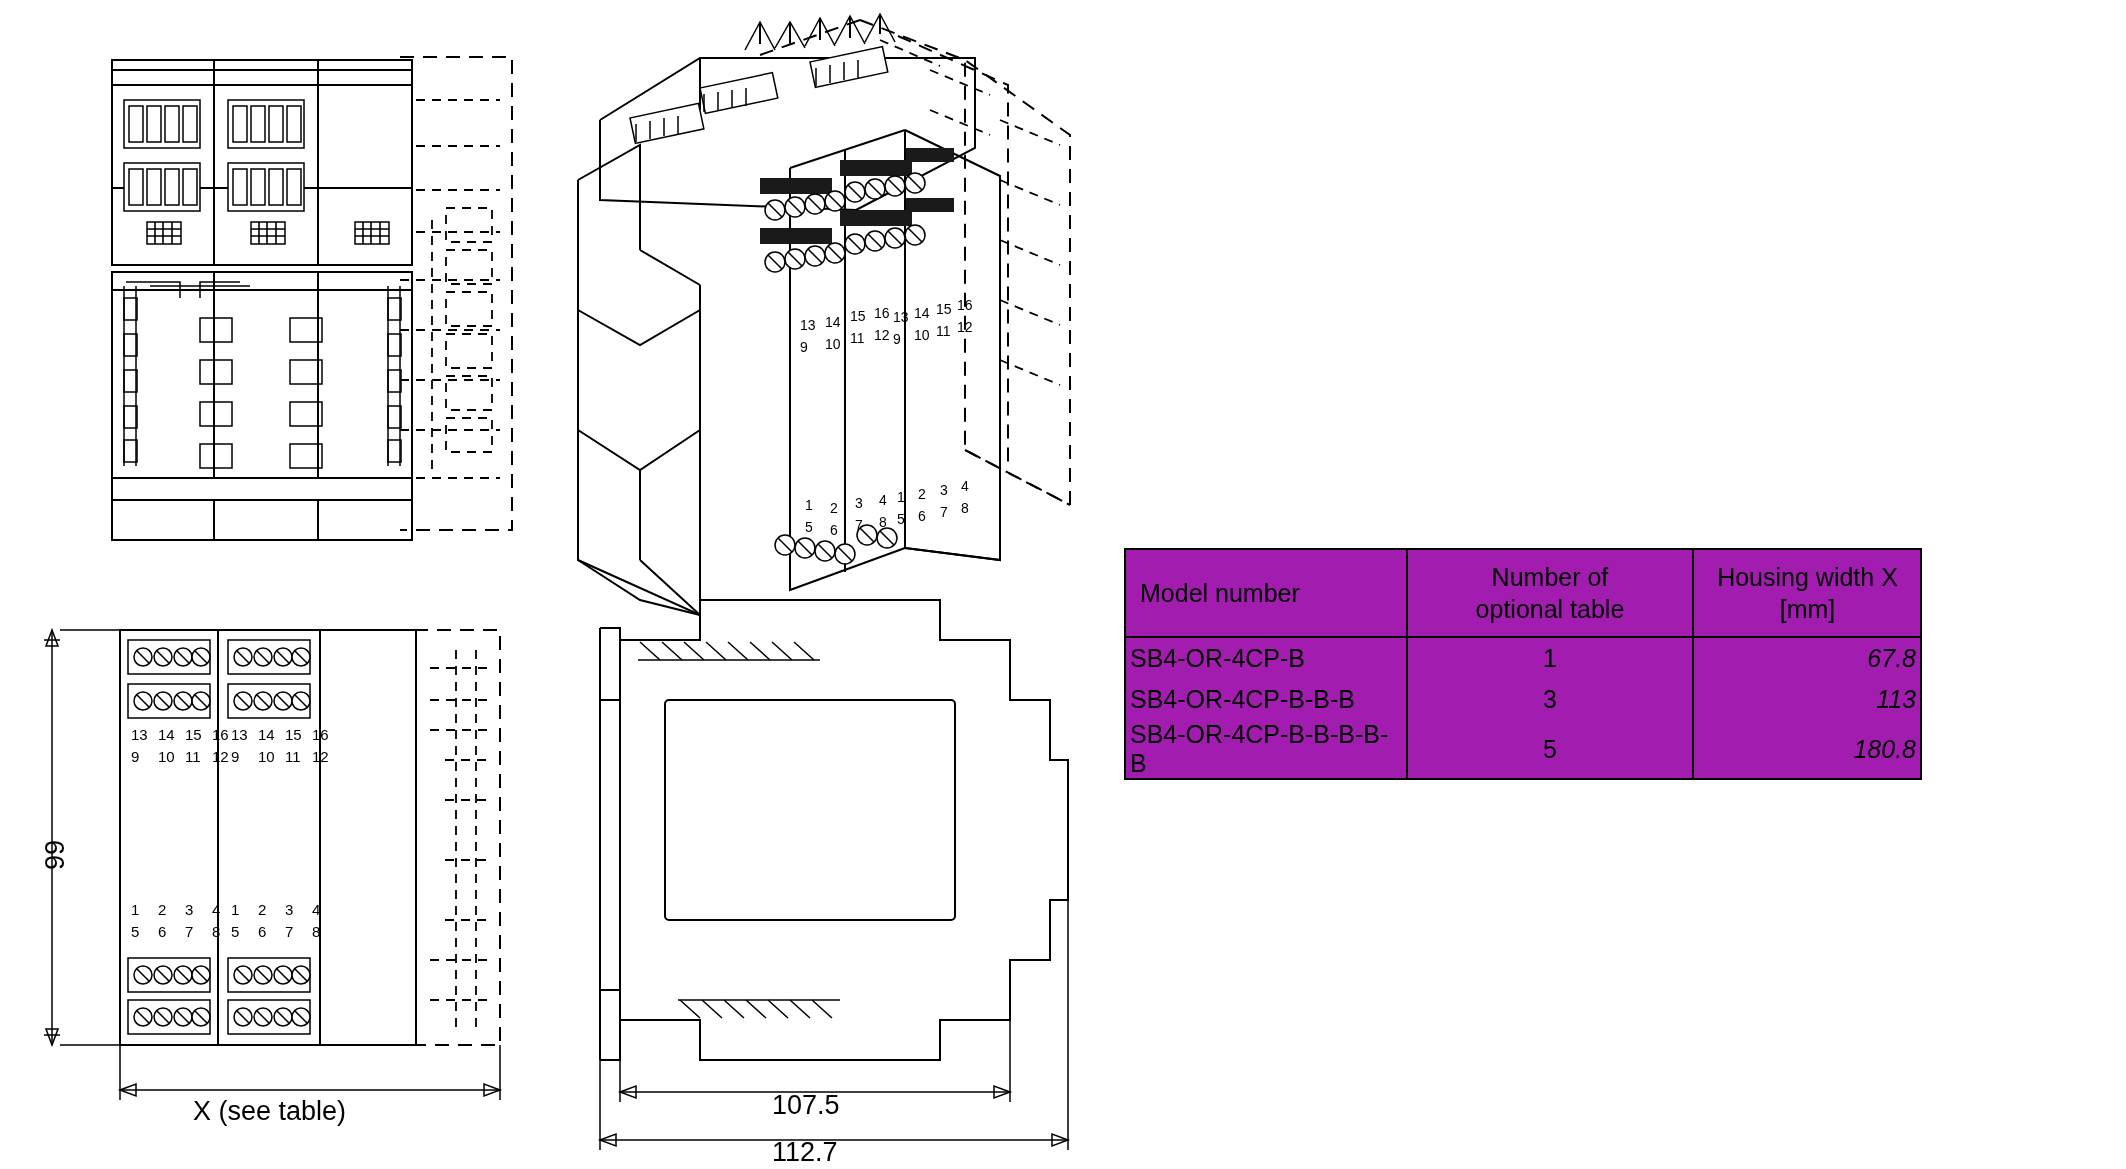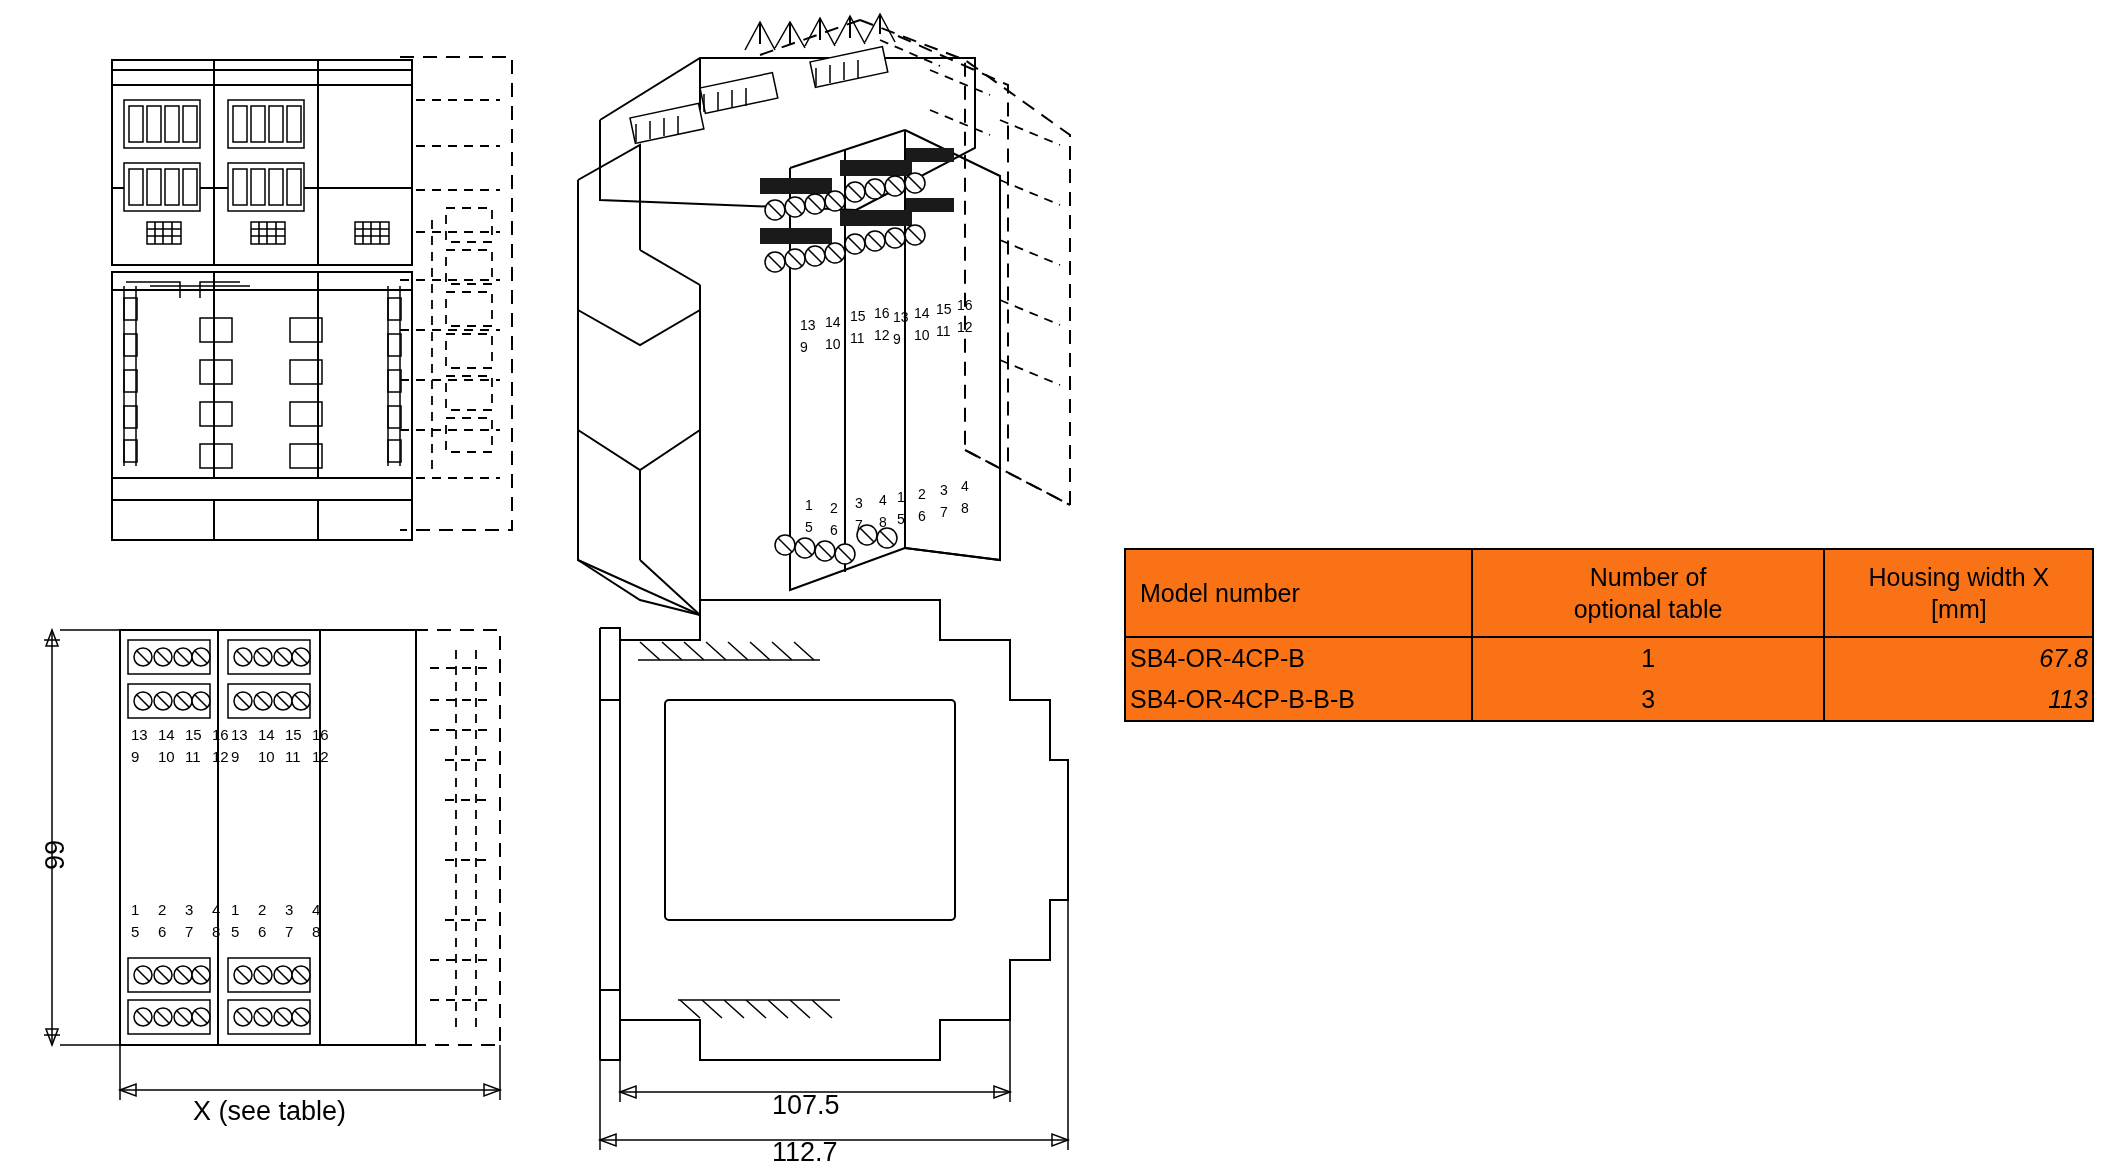--- a/index.html
+++ b/index.html
@@ -34,24 +34,24 @@
   .fillw { fill: #ffffff; stroke: #000000; stroke-width: 2; }
   .fillw-thin { fill: #ffffff; stroke: #000000; stroke-width: 1.5; }
   .hatch { fill: none; stroke: #000000; stroke-width: 1.6; }
   .txt { font-family: "Liberation Sans", sans-serif; fill: #000000; }
 
   
   .spec-table {
     position: absolute;
     left: 1124px;
     top: 548px;
-    width: 970px;
+    width: 798px;
     border-collapse: collapse;
     font-size: 25px;
-    background: #f97316;
+    background: #a21caf;
   }
   .spec-table th, .spec-table td {
     border: 2px solid #000000;
     padding: 0;
     font-weight: normal;
     vertical-align: middle;
   }
   .spec-table thead th {
     height: 78px;
     line-height: 1.3;
@@ -500,16 +500,21 @@
       <tr>
         <td class="c-model">SB4-OR-4CP-B</td>
         <td class="c-slots">1</td>
         <td class="c-width">67.8</td>
       </tr>
       <tr>
         <td class="c-model">SB4-OR-4CP-B-B-B</td>
         <td class="c-slots">3</td>
         <td class="c-width">113</td>
       </tr>
+      <tr>
+        <td class="c-model">SB4-OR-4CP-B-B-B-B-B</td>
+        <td class="c-slots">5</td>
+        <td class="c-width">180.8</td>
+      </tr>
     </tbody>
   </table>
 
 </div>
 
 </body></html>

